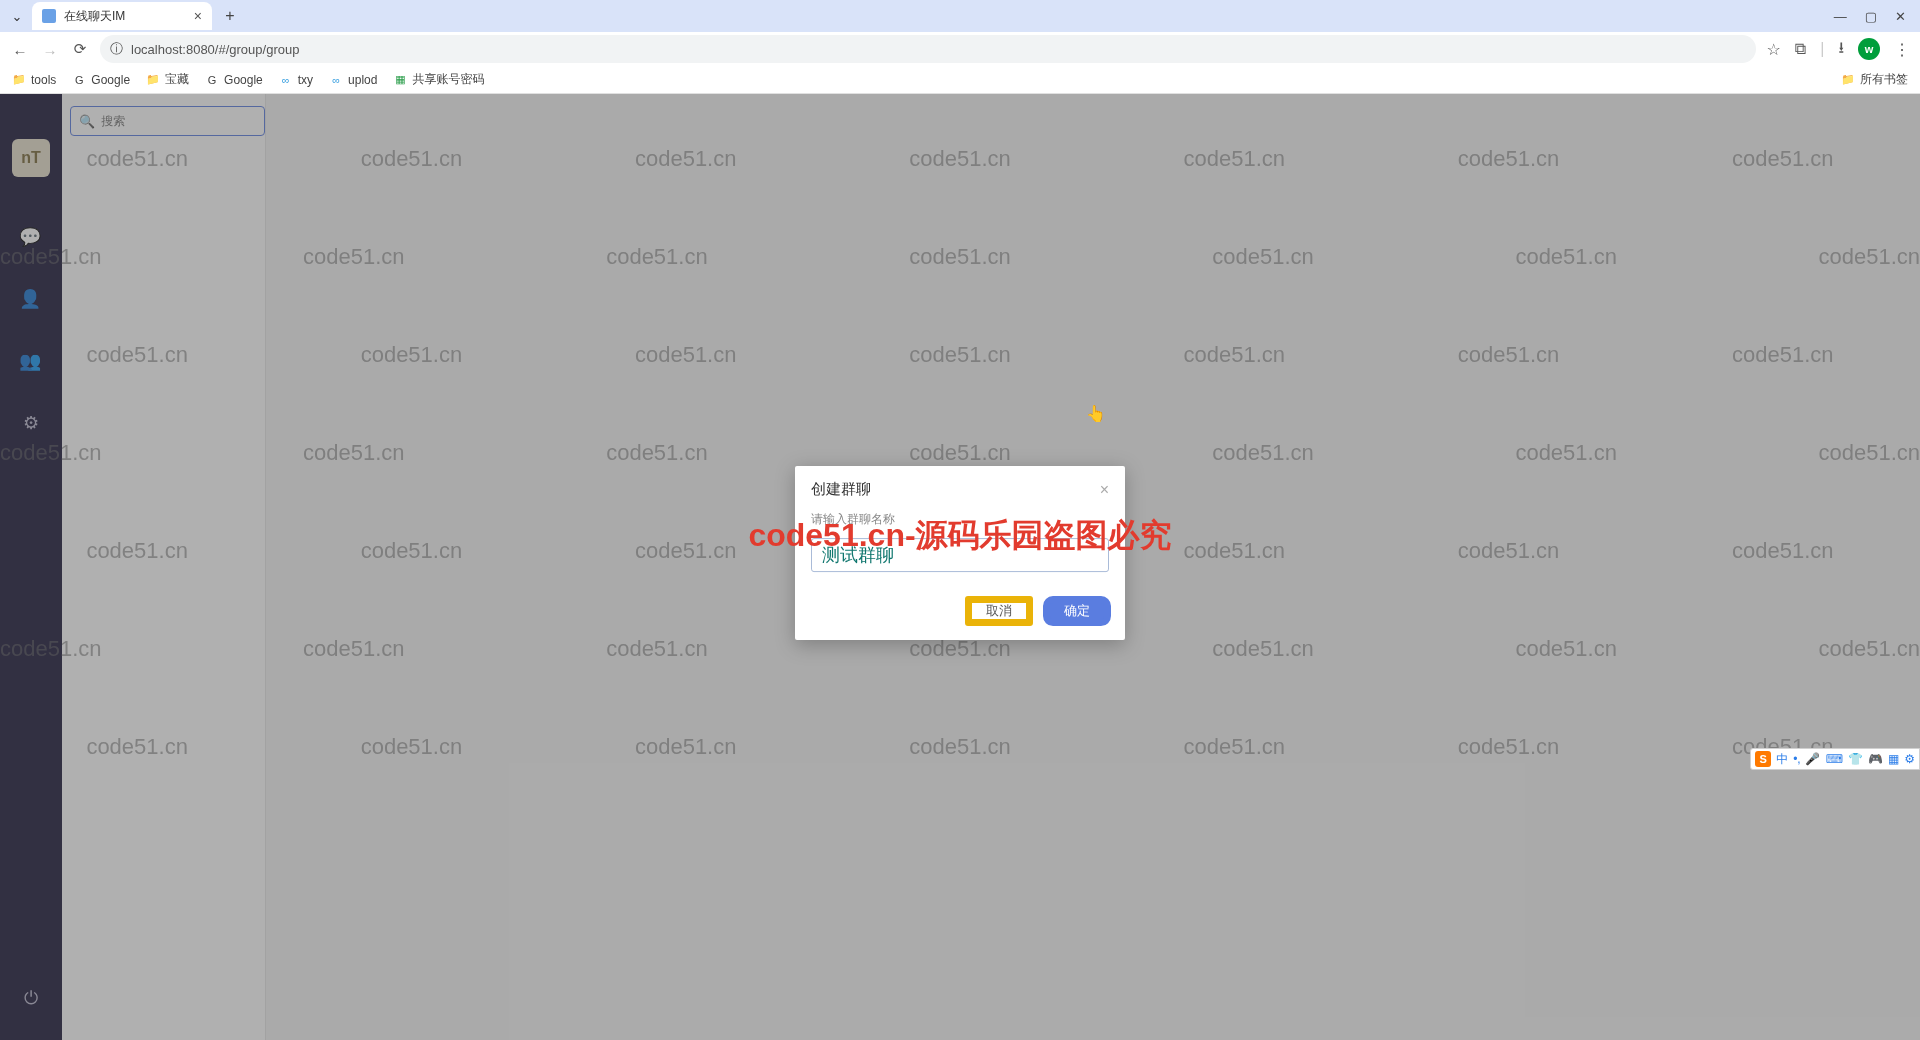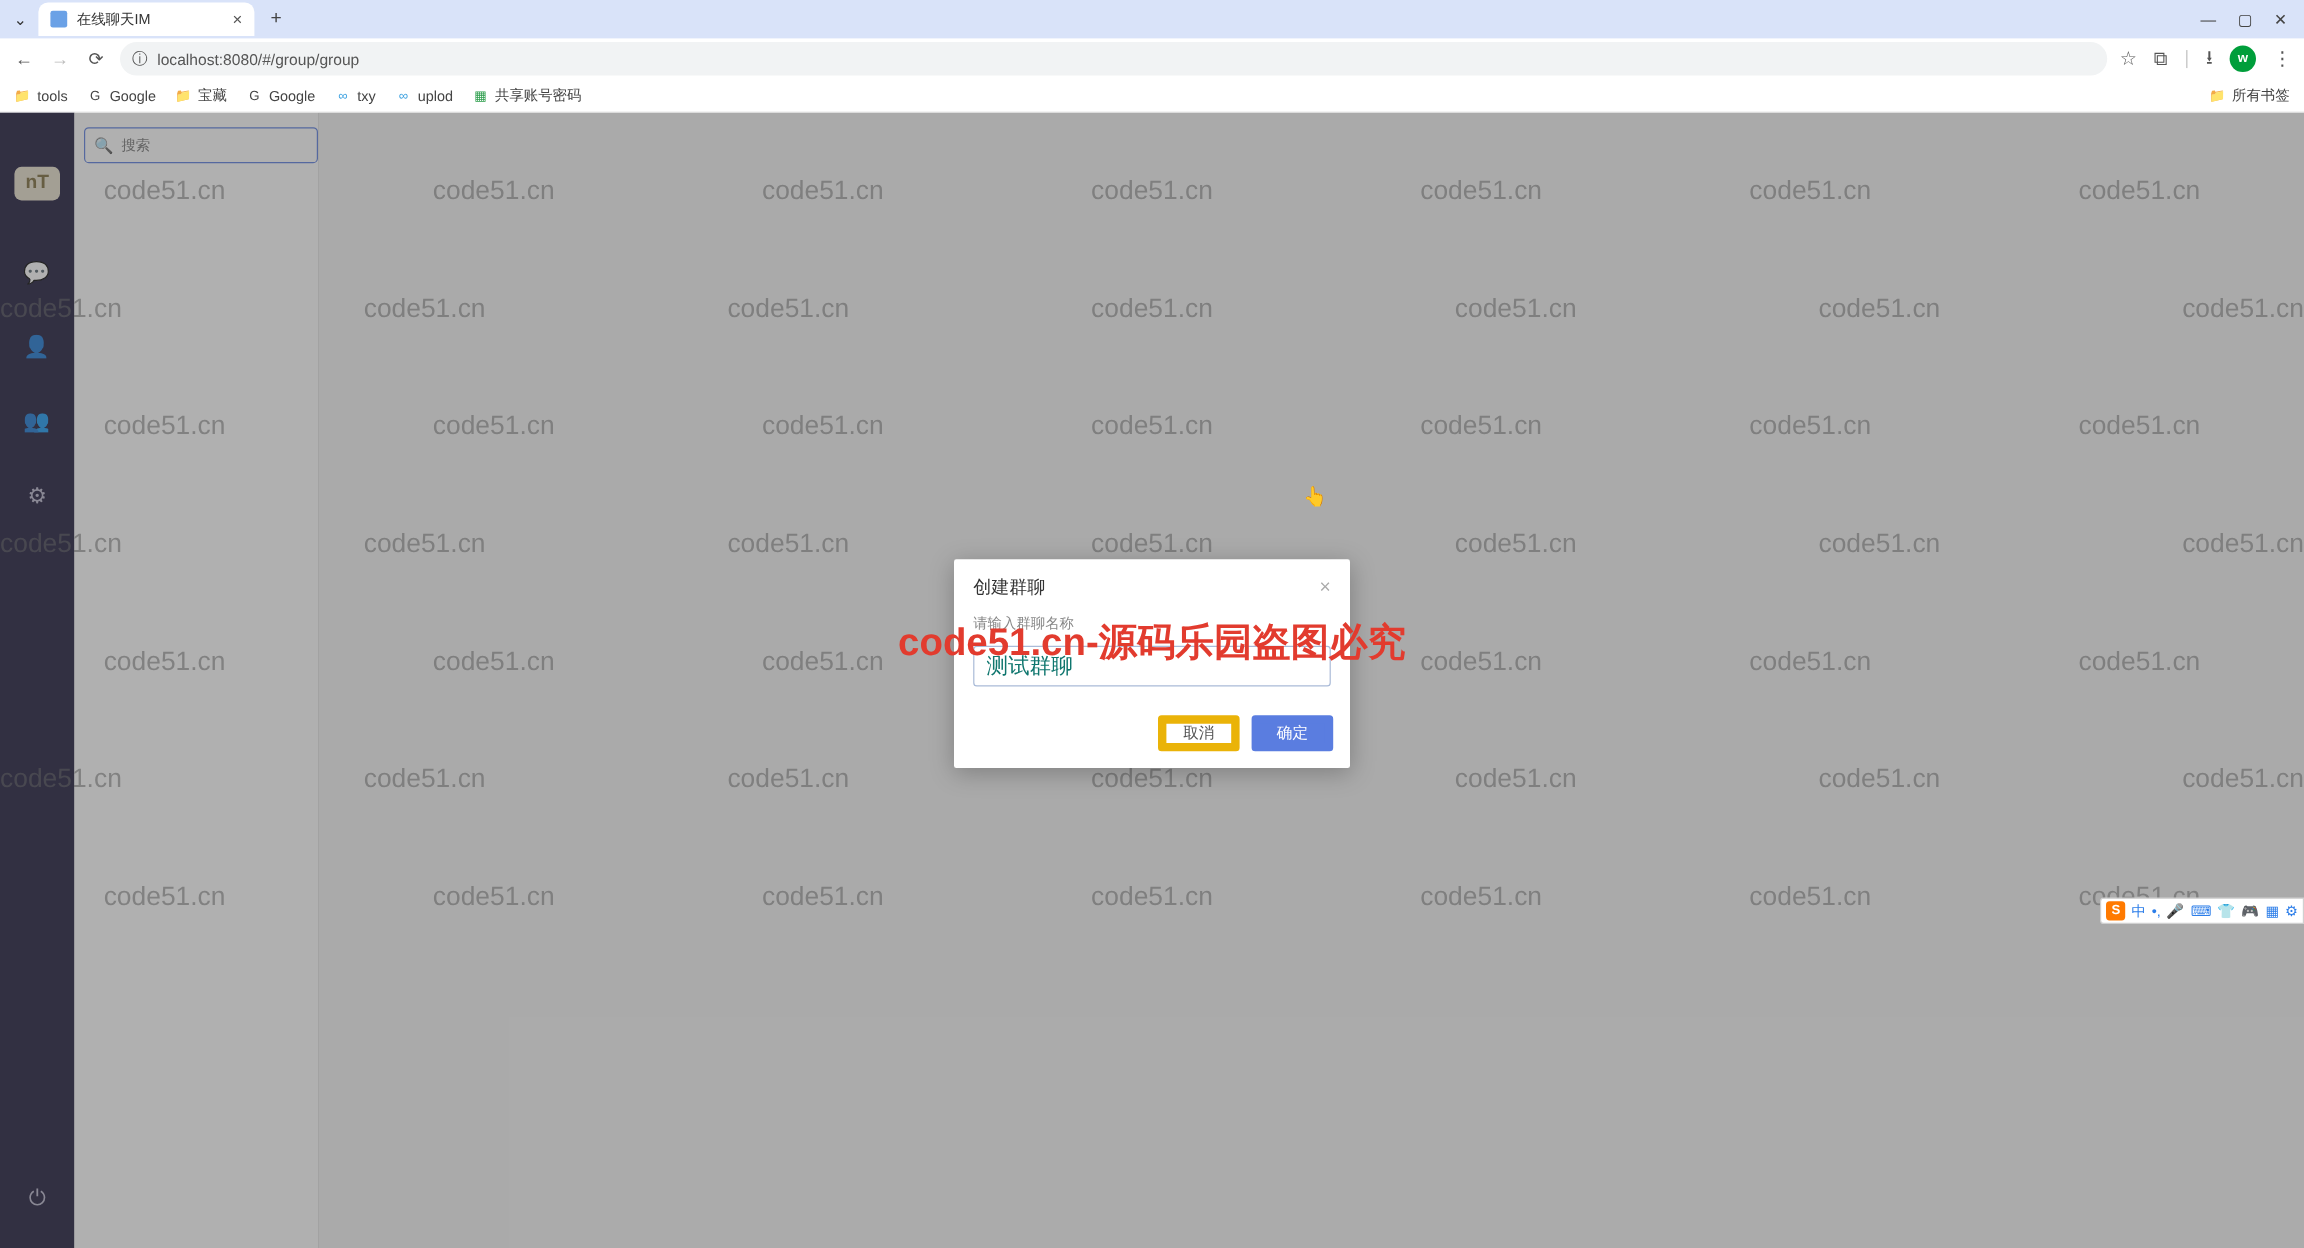--- a/index.html
+++ b/index.html
@@ -27,21 +27,21 @@
 .avatar-circ { width:22px; height:22px; border-radius:50%; background:#009e3b; color:#fff; display:flex; align-items:center; justify-content:center; font-size:11px; font-weight:bold; }
 
 .bookmark-row { height:28px; display:flex; align-items:center; padding:0 12px; gap:16px; border-bottom:1px solid #e0e0e0; }
 .bm { display:flex; align-items:center; gap:5px; font-size:12px; color:#444; }
 .bm .ic { width:14px; height:14px; display:inline-flex; align-items:center; justify-content:center; font-size:11px; }
 .bm-right { margin-left:auto; }
 
 
 .app { position:relative; width:100%; height:calc(100% - 94px); display:flex; background:#f5f5f5; }
 .sidebar-nav { width:62px; background:#1a1638; display:flex; flex-direction:column; align-items:center; padding-top:45px; gap:38px; }
-.nav-avatar { width:38px; height:28px; border-radius:6px; background:#e8e0cc; display:flex; align-items:center; justify-content:center; font-size:16px; font-weight:bold; color:#7a6a3a; margin-bottom:10px; }
+.nav-avatar { width:38px; height:38px; border-radius:6px; background:#e8e0cc; display:flex; align-items:center; justify-content:center; font-size:16px; font-weight:bold; color:#7a6a3a; margin-bottom:10px; }
 .nav-icon { width:24px; height:24px; color:#b9b6cc; display:flex; align-items:center; justify-content:center; font-size:18px; }
 .nav-icon.active { color:#fff; }
 .nav-bottom { margin-top:auto; margin-bottom:30px; }
 
 .list-panel { width:204px; background:#fff; border-right:1px solid #e5e5e5; }
 .search-row { padding:12px 8px; display:flex; align-items:center; gap:8px; }
 .search-box { flex:1; height:30px; border:1px solid #5a7de0; border-radius:4px; display:flex; align-items:center; padding:0 8px; gap:6px; background:#fff; }
 .search-box .mag { color:#5a7de0; font-size:13px; }
 .search-box input { border:none; outline:none; font-size:12px; flex:1; color:#b91c1c; background:transparent; }
 .add-btn { width:30px; height:30px; border:1px solid #5a7de0; border-radius:50%; display:flex; align-items:center; justify-content:center; color:#5a7de0; font-size:18px; }
@@ -54,21 +54,21 @@
 
 .modal { position:absolute; left:50%; top:50%; transform:translate(-50%,-58%); width:330px; background:#fff; border-radius:2px; box-shadow:0 4px 20px rgba(0,0,0,0.25); }
 .modal-head { padding:14px 16px 8px; display:flex; align-items:center; }
 .modal-title { font-size:15px; color:#333; }
 .modal-close { margin-left:auto; font-size:16px; color:#aaa; }
 .modal-body { padding: 4px 16px 14px; }
 .modal-label { font-size:12px; color:#888; margin-bottom:10px; }
 .modal-input { width:100%; height:34px; border:1px solid #aabbd8; border-radius:3px; padding:0 10px; font-size:18px; color:#0f766e; outline:none; }
 .modal-foot { padding:10px 14px 14px; display:flex; justify-content:flex-end; gap:10px; }
 .btn { height:30px; padding:0 14px; border-radius:3px; font-size:13px; display:flex; align-items:center; border:7px solid #eab308; background:#fff; color:#555; }
-.btn.primary { background:#5a7de0; border-color:#5a7de0; color:#fff; }
+.btn.primary { background:#5a7de0; border-color:#5a7de0; color:#fff;border-radius:10px; }
 
 
 .wm-layer { position:absolute; inset:0; pointer-events:none; overflow:hidden; }
 .wm-row { display:flex; justify-content:space-around; color:#666; font-size:22px; opacity:0.55; }
 .wm-row.edge { justify-content:space-between; padding:0; }
 .wm-banner { position:absolute; left:50%; top:50%; transform:translate(-50%,-120%); font-size:32px; font-weight:bold; color:#e23b2e; white-space:nowrap; pointer-events:none; }
 
 .ime-bar { position:absolute; right:0; bottom:270px; height:22px; background:#fff; border:1px solid #d0d0d0; border-radius:3px 0 0 3px; display:flex; align-items:center; padding:0 4px; gap:5px; font-size:12px; }
 .ime-bar .s-logo { width:16px; height:16px; background:#ff7a00; border-radius:3px; color:#fff; display:flex; align-items:center; justify-content:center; font-size:11px; font-weight:bold; }
 .ime-bar .i { color:#2b7de9; font-size:12px; }

